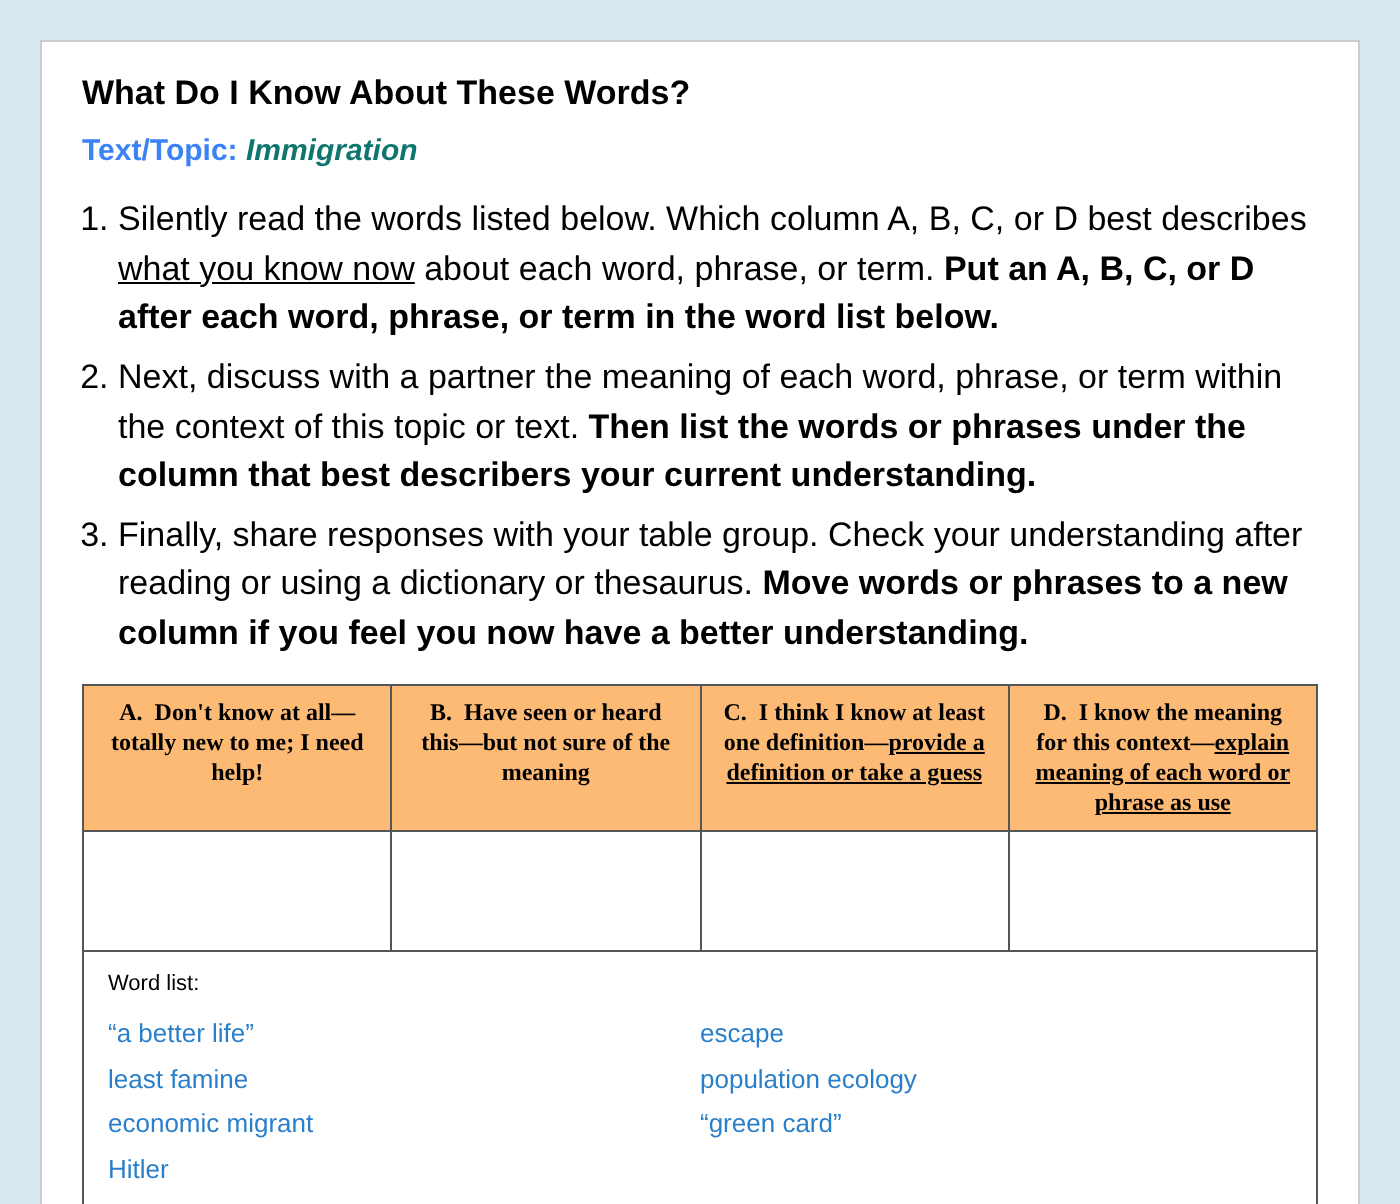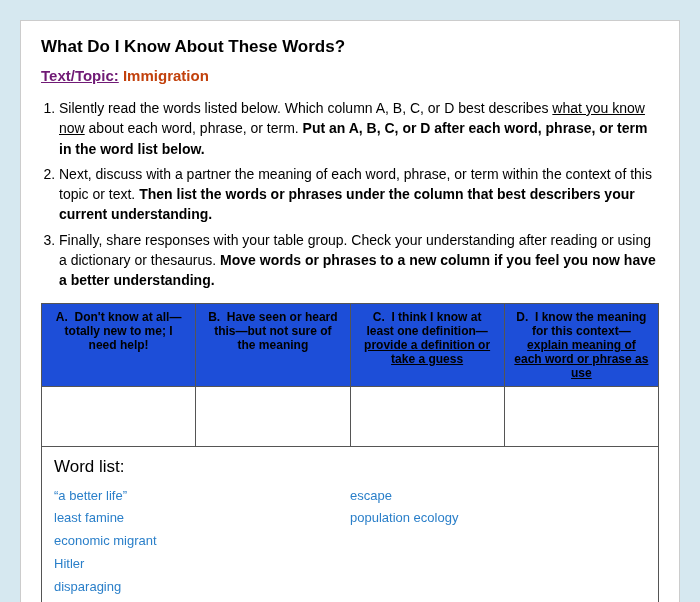--- a/index.html
+++ b/index.html
@@ -21,29 +21,29 @@
       font-size: 17px;
       font-weight: bold;
       margin-bottom: 10px;
     }
     .topic-line {
       font-size: 15px;
       font-weight: bold;
       margin-bottom: 14px;
     }
     .topic-label {
-      color: #701a75;
-      text-decoration: underline;
+      color: #3b82f6;
     }
     .topic-value {
-      color: #c2410c;
+      color: #0f766e;
+      font-style: italic;
     }
     .instructions {
       margin-bottom: 12px;
-      font-size: 14px;
+      font-size: 17px;
     }
     .instructions ol {
       padding-left: 18px;
     }
     .instructions li {
       margin-bottom: 5px;
       line-height: 1.45;
     }
     .bold { font-weight: bold; }
     .underline { text-decoration: underline; }
@@ -56,36 +56,37 @@
       border: 1px solid #555;
       padding: 6px 8px;
       vertical-align: top;
       font-size: 12.5px;
     }
     table th {
       font-weight: bold;
       font-size: 12px;
     }
     .header-row th {
-      background: #1d4ed8;
+      background: #fdba74;
+      font-family: Liberation Serif, serif;
     }
     .col-a { width: 25%; }
     .col-b { width: 25%; }
     .col-c { width: 25%; margin-left: 32px; }
     .col-d { width: 25%; }
     .empty-row td {
       height: 60px;
     }
     .word-list-section {
       border: 1px solid #555;
       border-top: none;
       padding: 10px 12px 14px 12px;
     }
     .word-list-label {
-      font-size: 17px;
+      font-size: 11px;
       font-weight: normal;
       margin-bottom: 8px;
     }
     .word-list-columns {
       display: flex;
       gap: 0;
     }
     .word-col {
       flex: 1;
     }
@@ -158,16 +159,17 @@
           <div class="word-item">“a better life”</div>
           <div class="word-item">least famine</div>
           <div class="word-item">economic migrant</div>
           <div class="word-item">Hitler</div>
           <div class="word-item">disparaging</div>
           <div class="word-item">Underground Railroad</div>
         </div>
       <div class="word-col" id="word-col-2">
           <div class="word-item">escape</div>
           <div class="word-item">population ecology</div>
+          <div class="word-item">“green card”</div>
         </div>
     </div>
   </div>
 </div>
 
 </body></html>

